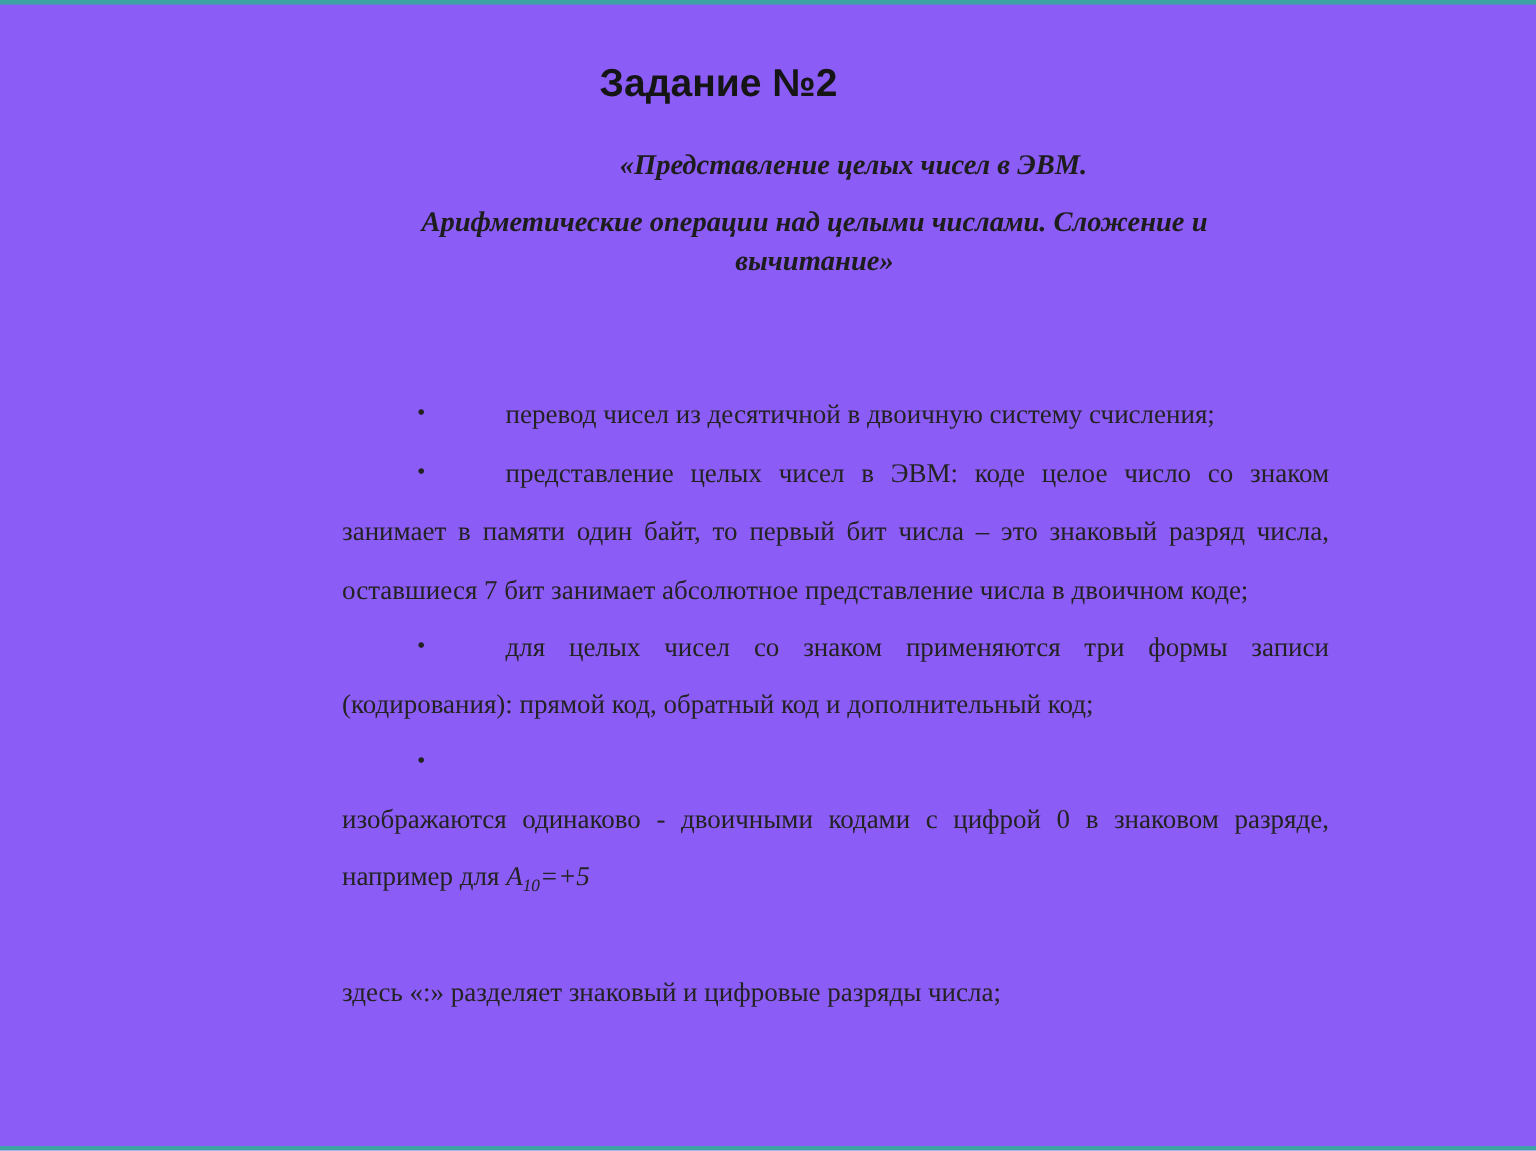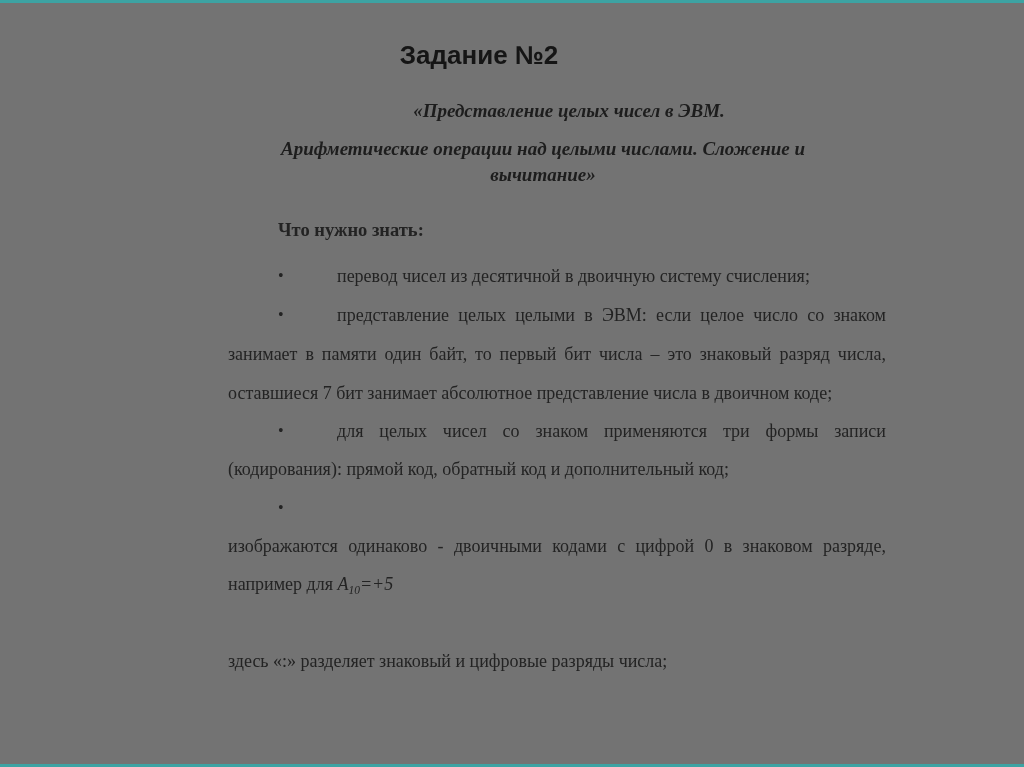--- a/index.html
+++ b/index.html
@@ -5,21 +5,21 @@
   html, body {
     margin: 0; padding: 0;
     width: 1024px; height: 767px;
     background: #ffffff;
     overflow: hidden;
     font-family: "Liberation Serif", "DejaVu Serif", serif;
   }
   .slide {
     position: relative;
     width: 1024px; height: 767px;
-    background: #737373;
+    background: #8b5cf6;
   }
   .accent-line {
     position: absolute; left: 0; right: 0; height: 3px;
   }
   .accent-top { top: 0; }
   .accent-bottom { bottom: 0; }
   .slide-title {
     position: absolute;
     top: 40px; left: 0; width: 958px;
     text-align: center;
@@ -95,30 +95,29 @@
   <div class="accent-line accent-top" style="background: rgb(61, 163, 163);"></div>
   <div class="accent-line accent-bottom" style="background: rgb(61, 163, 163);"></div>
 
   <div class="slide-title">Задание №2</div>
 
   <div class="doc">
 
     <div class="dline hdr hdr2">Арифметические операции над целыми числами. Сложение и вычитание»</div>
     <div class="dline hdr hdr1">«Представление целых чисел в ЭВМ.</div>
 
-    <div class="dline know">Что нужно знать:</div>
 
     <div class="dline l-b1">
       <span class="bullet">•</span>
       <span class="btext">перевод чисел из десятичной в двоичную систему счисления;</span>
     </div>
 
     <div class="dline l-b2a">
       <span class="bullet">•</span>
-      <span class="btext just">представление целых целыми в ЭВМ: если целое число со знаком</span>
+      <span class="btext just">представление целых чисел в ЭВМ: коде целое число со знаком</span>
     </div>
     <div class="dline just l-b2b">занимает в памяти один байт, то первый бит числа – это знаковый разряд числа,</div>
     <div class="dline l-b2c">оставшиеся 7 бит занимает абсолютное представление числа в двоичном коде;</div>
 
     <div class="dline l-b3a">
       <span class="bullet">•</span>
       <span class="btext just">для целых чисел со знаком применяются три формы записи</span>
     </div>
     <div class="dline l-b3b">(кодирования): прямой код, обратный код и дополнительный код;</div>
 

